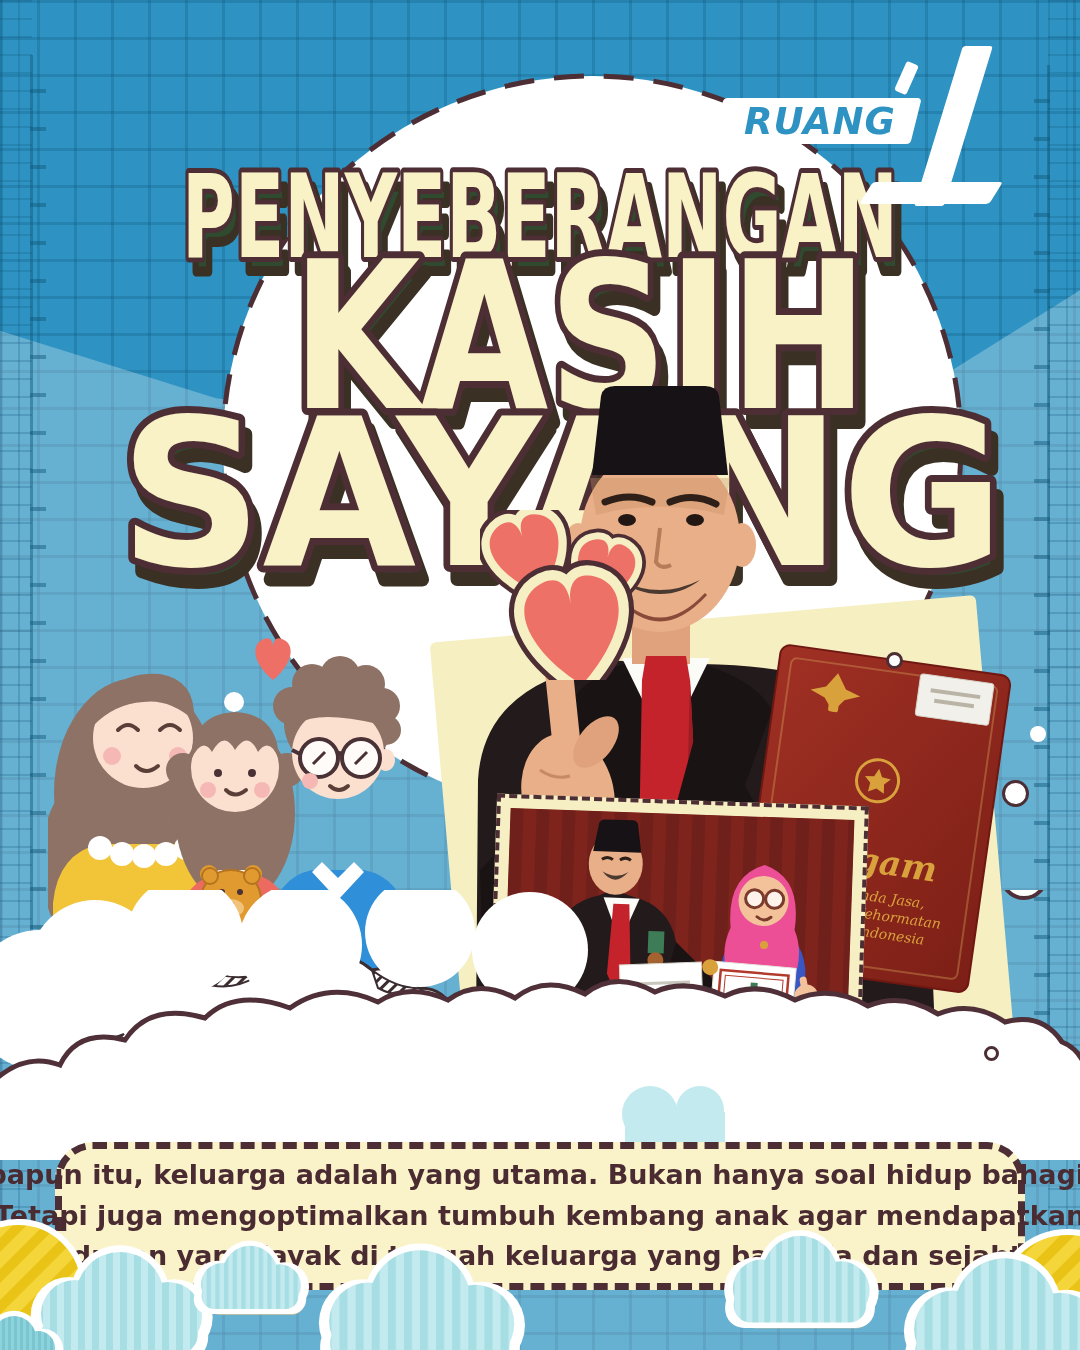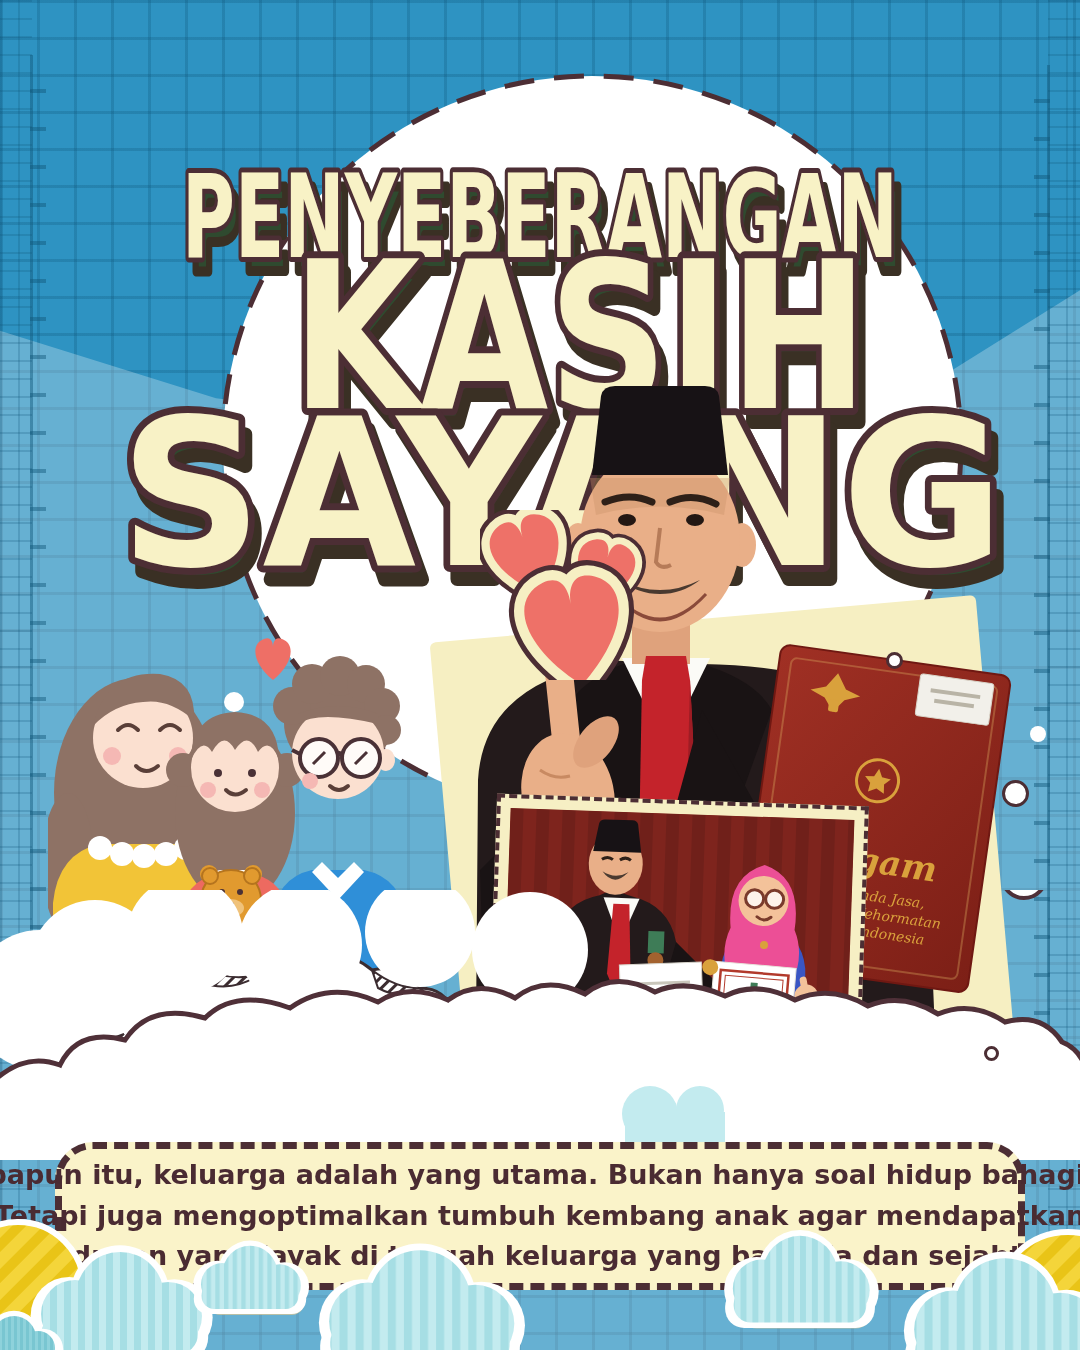--- a/index.html
+++ b/index.html
@@ -424,14 +424,21 @@
   <svg class="abs" style="left:595px;top:1072px;z-index:12;" width="160" height="75" viewBox="0 0 160 75">
     <g>
       <circle cx="55" cy="42" r="34" fill="#ffffff"></circle>
         <circle cx="105" cy="38" r="30" fill="#ffffff"></circle>
       <circle cx="55" cy="42" r="28" fill="#C3EBEF"></circle>
         <circle cx="105" cy="38" r="24" fill="#C3EBEF"></circle>
       <rect x="30" y="40" width="100" height="35" fill="#C3EBEF"></rect>
     </g>
   </svg>
 
+  <div class="abs logo" style="left:700px;top:40px;width:330px;height:190px;">
+    <div class="box"></div>
+    <div class="word">RUANG</div>
+    <div class="mark-piece" style="left:200px;top:22px;width:13px;height:32px;border-radius:3px;transform:rotate(24deg);"></div>
+    <div class="mark-piece" style="left:214px;top:6px;width:30px;height:160px;transform:skewX(-17deg);transform-origin:bottom left;border-radius:3px;"></div>
+    <div class="mark-piece" style="left:166px;top:142px;width:130px;height:22px;transform:skewX(-32deg);border-radius:3px;"></div>
+  </div>
 
 </div>
 
 </body></html>

